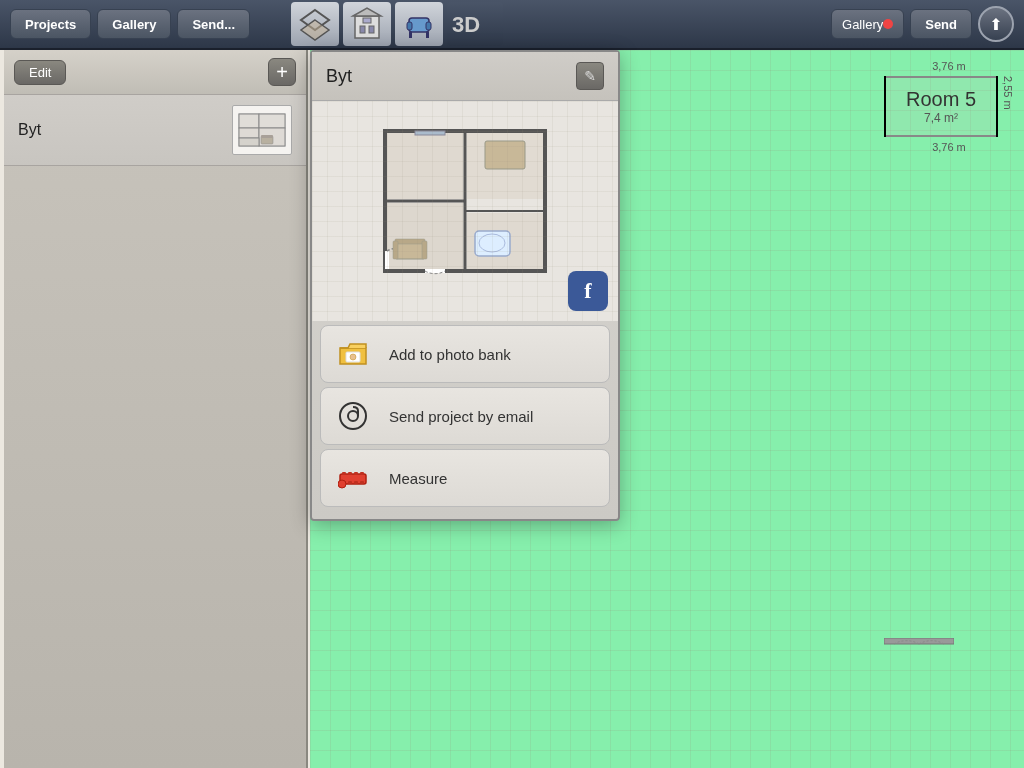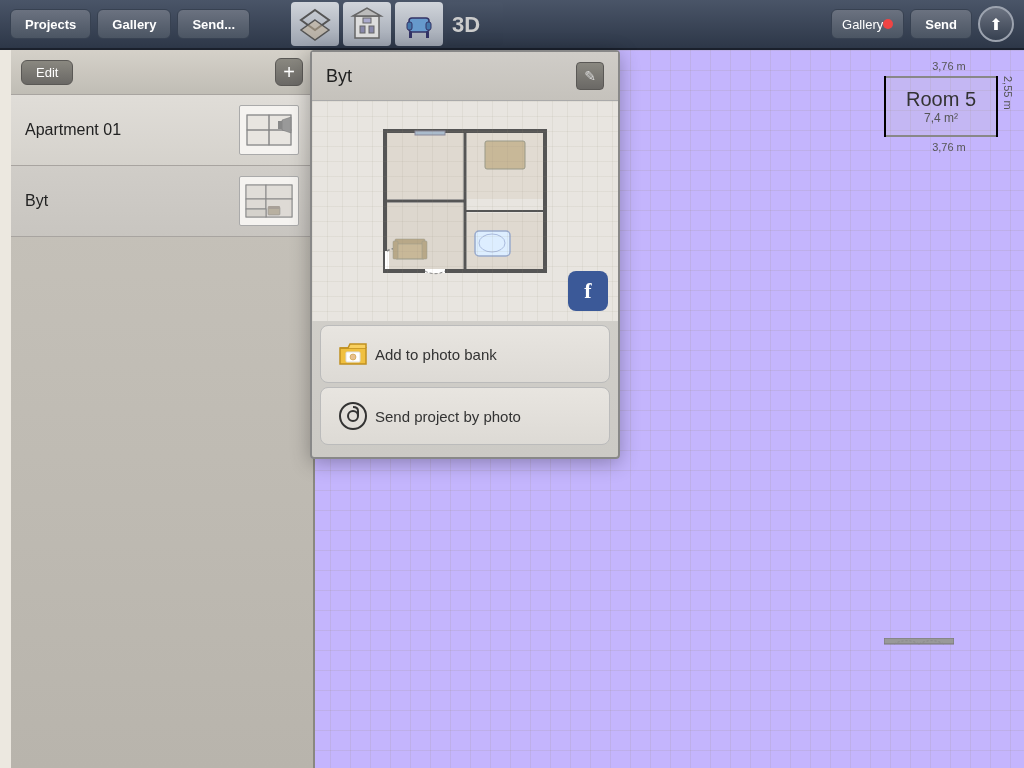--- a/index.html
+++ b/index.html
@@ -111,38 +111,38 @@
       background-color: #ece8e0;
     }
 
     
     #floor-plan-bg {
       position: absolute;
       top: 0;
       left: 310px;
       right: 0;
       bottom: 0;
-      background-color: #c4b5fd;
+      background-color: #86efac;
       overflow: hidden;
     }
 
     .grid-overlay {
       position: absolute;
       top: 0; left: 0; right: 0; bottom: 0;
       background-image: 
         linear-gradient(rgba(150,140,120,0.15) 1px, transparent 1px),
         linear-gradient(90deg, rgba(150,140,120,0.15) 1px, transparent 1px);
       background-size: 20px 20px;
     }
 
     
     #left-panel {
       position: absolute;
       top: 0;
-      left: 11px;
+      left: 4px;
       width: 304px;
       height: 100%;
       background: linear-gradient(180deg, #c8c4bc 0%, #b8b4ac 100%);
       border-right: 2px solid #8a8880;
       display: flex;
       flex-direction: column;
     }
 
     #panel-header {
       display: flex;
@@ -289,21 +289,21 @@
       color: #fff;
       font-size: 22px;
       font-weight: 700;
       font-family: serif;
     }
 
     
     .action-btn {
       display: flex;
       align-items: center;
-      gap: 6px;
+      gap: 20px;
       padding: 12px 16px;
       margin: 4px 8px;
       background: linear-gradient(180deg, #e8e5e0 0%, #dddad5 100%);
       border: 1px solid #bbb;
       border-radius: 8px;
       cursor: pointer;
       font-size: 15px;
       color: #333;
     }
 
@@ -446,35 +446,20 @@
       </svg>
     </div>
   </div>
 
   <div id="left-panel">
     <div id="panel-header">
       <button class="edit-btn">Edit</button>
       <div class="add-btn">+</div>
     </div>
 
-    <div class="project-item">
-      <span class="project-name">Apartment 01</span>
-      <div class="project-thumbnail">
-        <svg width="50" height="40" viewBox="0 0 50 40" fill="none" xmlns="http://www.w3.org/2000/svg">
-          <rect x="3" y="5" width="44" height="30" fill="#e8e5e0" stroke="#aaa" stroke-width="1"></rect>
-          <rect x="3" y="5" width="22" height="15" fill="none" stroke="#888" stroke-width="1"></rect>
-          <rect x="25" y="5" width="22" height="15" fill="none" stroke="#888" stroke-width="1"></rect>
-          <rect x="3" y="20" width="22" height="15" fill="none" stroke="#888" stroke-width="1"></rect>
-          <rect x="25" y="20" width="22" height="15" fill="none" stroke="#888" stroke-width="1"></rect>
-
-          <polygon points="38,10 47,7 47,23 38,20" fill="#999" stroke="#777" stroke-width="0.5"></polygon>
-          <rect x="34" y="11" width="4" height="8" fill="#888"></rect>
-        </svg>
-      </div>
-    </div>
 
     <div class="project-item active">
       <span class="project-name">Byt</span>
       <div class="project-thumbnail">
         <svg width="50" height="40" viewBox="0 0 50 40" fill="none" xmlns="http://www.w3.org/2000/svg">
           <rect x="2" y="4" width="46" height="32" fill="#ebe8e3" stroke="#aaa" stroke-width="1"></rect>
           <rect x="2" y="4" width="20" height="14" fill="#e0ddd8" stroke="#888" stroke-width="1"></rect>
           <rect x="22" y="4" width="26" height="14" fill="#e0ddd8" stroke="#888" stroke-width="1"></rect>
           <rect x="2" y="18" width="20" height="10" fill="#dedad5" stroke="#888" stroke-width="1"></rect>
           <rect x="22" y="18" width="26" height="18" fill="#dedad5" stroke="#888" stroke-width="1"></rect>
@@ -547,20 +532,38 @@
 
       <div class="action-btn">
         <div class="action-icon">
 
           <svg width="30" height="30" viewBox="0 0 30 30" fill="none" xmlns="http://www.w3.org/2000/svg">
             <circle cx="15" cy="15" r="13" fill="none" stroke="#333" stroke-width="2"></circle>
             <circle cx="15" cy="15" r="5" fill="none" stroke="#333" stroke-width="2"></circle>
             <path d="M 20 15 L 20 10 Q 20 6 15 6" fill="none" stroke="#333" stroke-width="2"></path>
           </svg>
         </div>
-        <span class="action-label">Send project by photo</span>
+        <span class="action-label">Send project by email</span>
       </div>
 
+      <div class="action-btn">
+        <div class="action-icon">
+
+          <svg width="30" height="28" viewBox="0 0 30 28" fill="none" xmlns="http://www.w3.org/2000/svg">
+            <rect x="2" y="10" width="26" height="10" rx="2" fill="#e04030" stroke="#b02010" stroke-width="1.5"></rect>
+            <rect x="4" y="8" width="4" height="3" rx="1" fill="#c03020"></rect>
+            <rect x="10" y="8" width="4" height="3" rx="1" fill="#c03020"></rect>
+            <rect x="16" y="8" width="4" height="3" rx="1" fill="#c03020"></rect>
+            <rect x="22" y="8" width="4" height="3" rx="1" fill="#c03020"></rect>
+            <rect x="4" y="17" width="4" height="3" rx="1" fill="#c03020"></rect>
+            <rect x="10" y="17" width="4" height="3" rx="1" fill="#c03020"></rect>
+            <rect x="16" y="17" width="4" height="3" rx="1" fill="#c03020"></rect>
+            <rect x="22" y="17" width="4" height="3" rx="1" fill="#c03020"></rect>
+            <circle cx="4" cy="20" r="4" fill="#e04030" stroke="#b02010" stroke-width="1"></circle>
+          </svg>
+        </div>
+        <span class="action-label">Measure</span>
+      </div>
 
     </div>
   </div>
 
 </div>
 
 </body></html>

